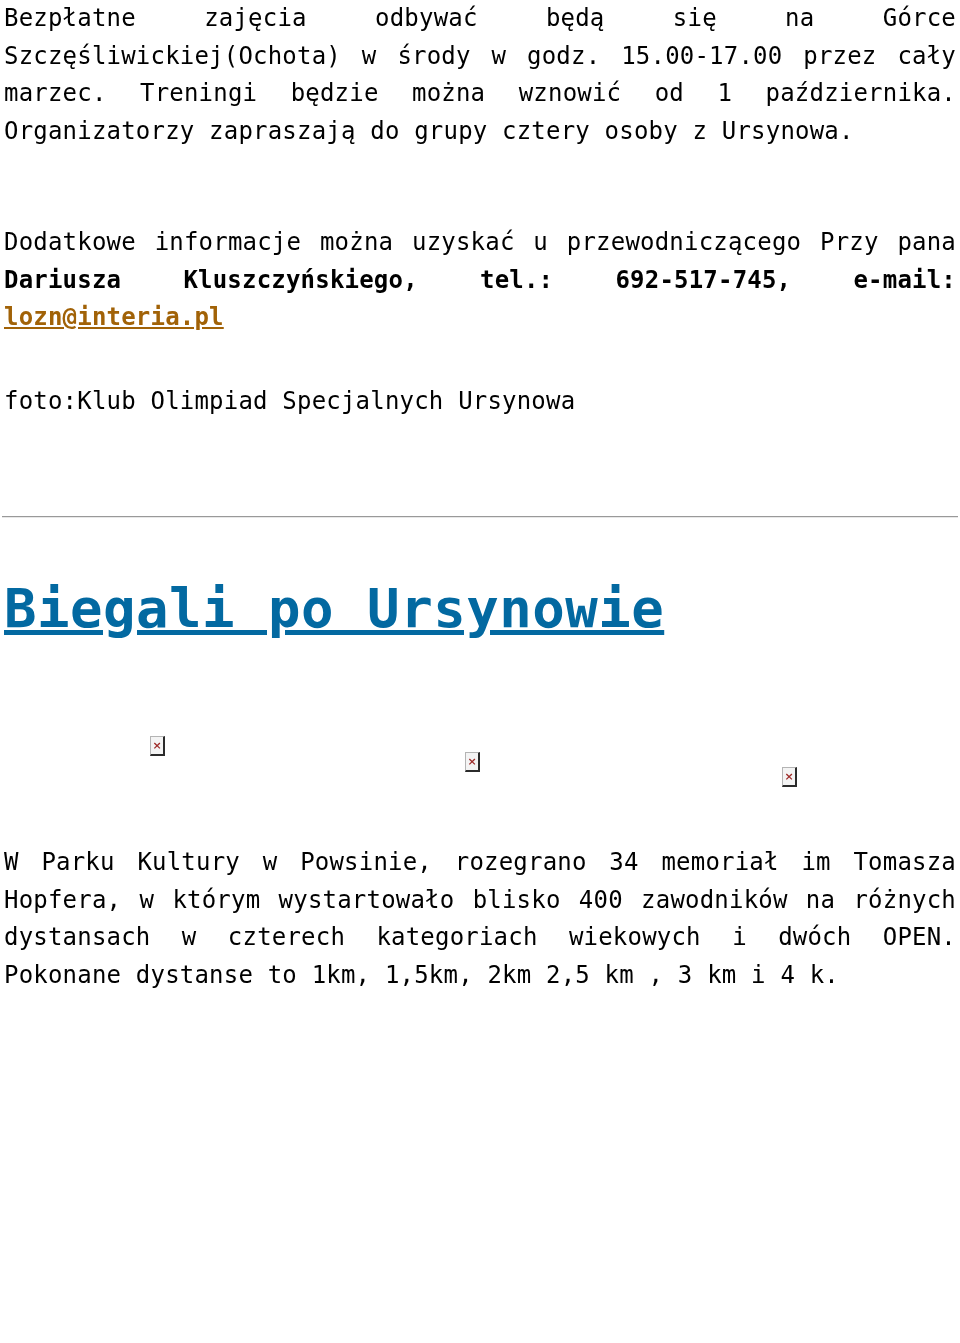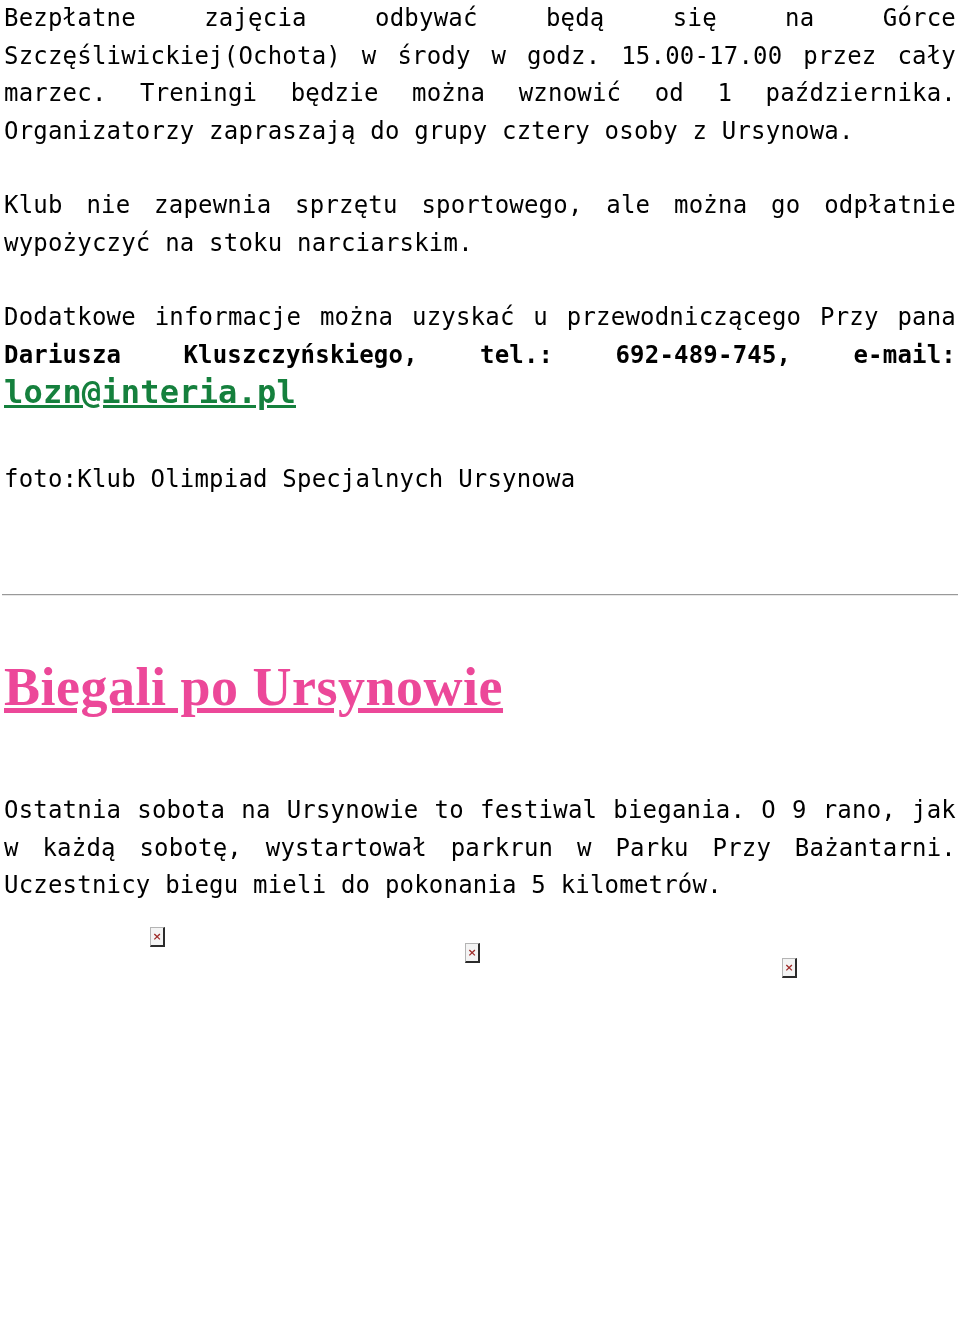--- a/index.html
+++ b/index.html
@@ -37,23 +37,23 @@
   .gap-sm { height: 37px; }
   .gap-md { height: 46px; }
   .gap-lg { height: 74px; }
   .gap-xl { height: 96px; }
   .gap-xxl { height: 60px; }
 
   b, .bold {
     font-weight: bold;
   }
   a.link-email {
-    color: #15803d;
+    color: #a16207;
     font-weight: bold;
-    font-size: 32px;
+    font-size: 24px;
   }
 
   hr.divider {
     border: none;
     border-top: 1px solid #999999;
     border-bottom: 1px solid #e8e8e8;
     height: 0;
     margin: 0;
     width: 956px;
     margin-left: 2px;
@@ -61,24 +61,23 @@
 
   h2.article-heading {
     margin: 0;
     padding: 0;
     font-size: 54px;
     line-height: 62px;
     font-weight: bold;
     letter-spacing: 0.5px;
   }
   h2.article-heading a {
-    color: #ec4899;
+    color: #0369a1;
     text-decoration: underline;
     font-weight: bold;
-    font-family: Liberation Serif, serif;
   }
 
   .image-row {
     position: relative;
     height: 130px;
   }
   .broken-img {
     position: absolute;
     width: 15px;
     height: 20px;
@@ -107,51 +106,50 @@
 </head>
 <body>
 
 <div class="page">
   <div class="article">
 
     <p class="body-text">Bezpłatne zajęcia odbywać będą się na Górce Szczęśliwickiej(Ochota) w środy w godz. 15.00-17.00  przez cały marzec. Treningi będzie można wznowić od  1 października. Organizatorzy zapraszają do grupy cztery  osoby z Ursynowa.</p>
 
     <div class="gap-sm"></div>
 
-    <p class="body-text">Klub nie zapewnia sprzętu sportowego, ale  można  go odpłatnie  wypożyczyć na stoku narciarskim.</p>
 
     <div class="gap-sm"></div>
 
-    <p class="body-text"><span>Dodatkowe informacje można uzyskać u przewodniczącego Przy pana </span><b class="bold">Dariusza Kluszczyńskiego, tel.: 692-489-745,  e-mail:</b>
+    <p class="body-text"><span>Dodatkowe informacje można uzyskać u przewodniczącego Przy pana </span><b class="bold">Dariusza Kluszczyńskiego, tel.: 692-517-745,  e-mail:</b>
       <a class="link-email" href="#">lozn@interia.pl</a></p>
 
     <div class="gap-md"></div>
 
     <p class="body-text">foto:Klub Olimpiad Specjalnych Ursynowa</p>
 
     <div class="gap-xl"></div>
   </div>
 
   <hr class="divider">
 
   <div class="article">
     <div class="gap-xxl"></div>
 
     <h2 class="article-heading"><a href="#">Biegali po Ursynowie</a></h2>
 
     <div class="gap-lg"></div>
 
-    <p class="body-text">Ostatnia sobota na Ursynowie to festiwal biegania.  O 9 rano, jak w każdą sobotę,   wystartował parkrun w  Parku  Przy Bażantarni. Uczestnicy biegu  mieli  do pokonania 5 kilometrów.</p>
 
     <div class="image-row">
       <span class="broken-img img-1">
           <span class="x-glyph">×</span>
         </span>
       <span class="broken-img img-2">
           <span class="x-glyph">×</span>
         </span>
       <span class="broken-img img-3">
           <span class="x-glyph">×</span>
         </span>
     </div>
 
+    <p class="body-text">W Parku Kultury w Powsinie, rozegrano 34 memoriał im Tomasza Hopfera, w którym wystartowało blisko 400 zawodników na różnych dystansach w czterech kategoriach wiekowych i dwóch OPEN. Pokonane dystanse to 1km, 1,5km, 2km 2,5 km , 3 km i 4 k.</p>
   </div>
 </div>
 
 </body></html>

